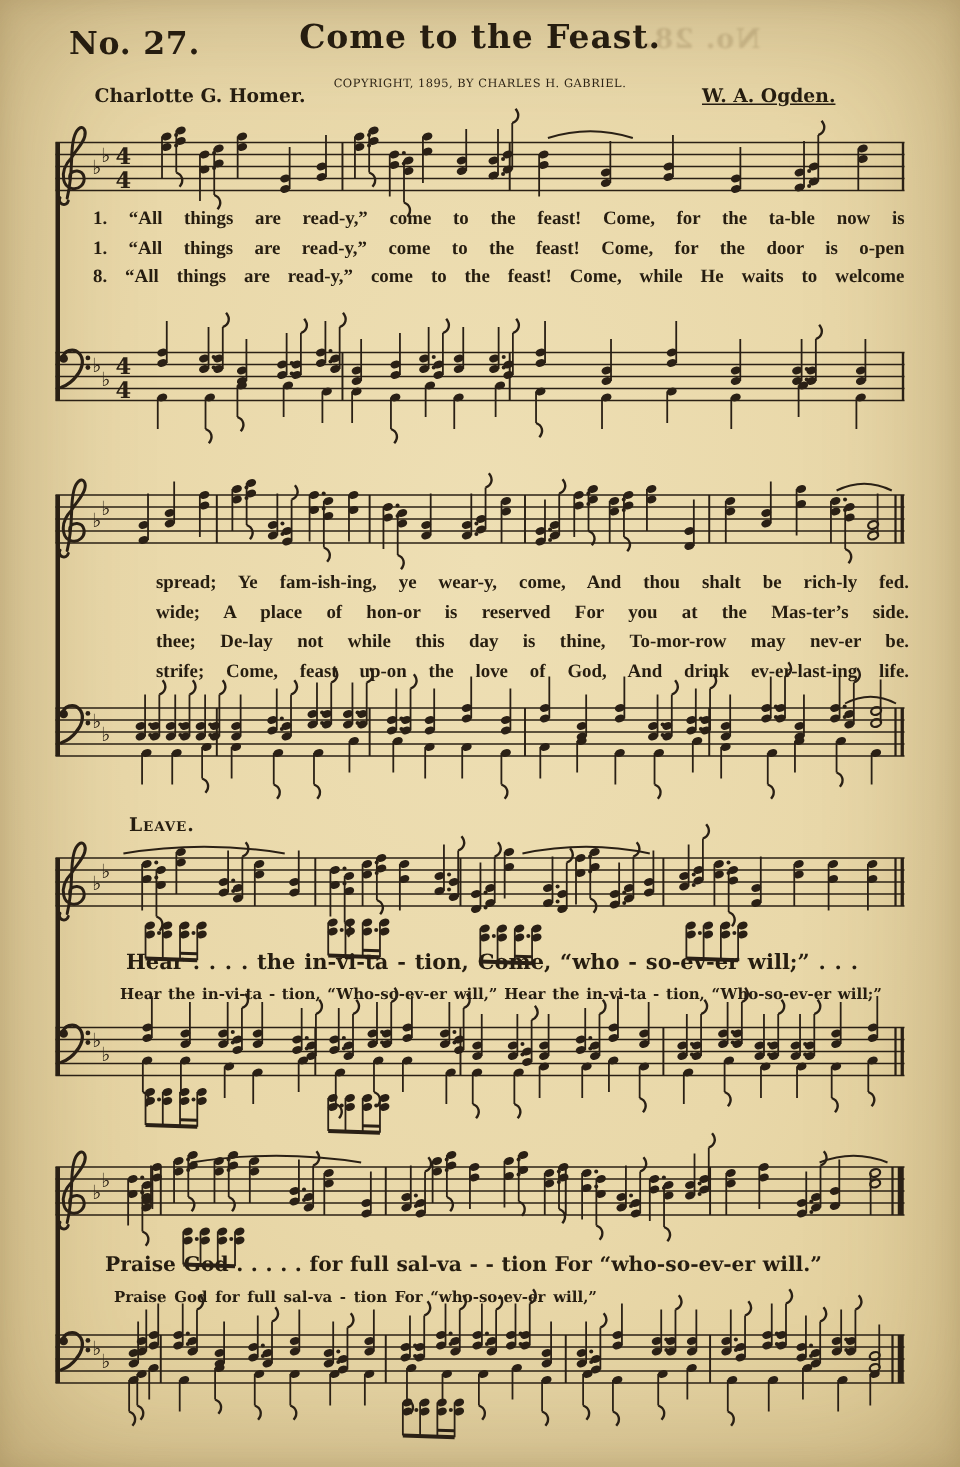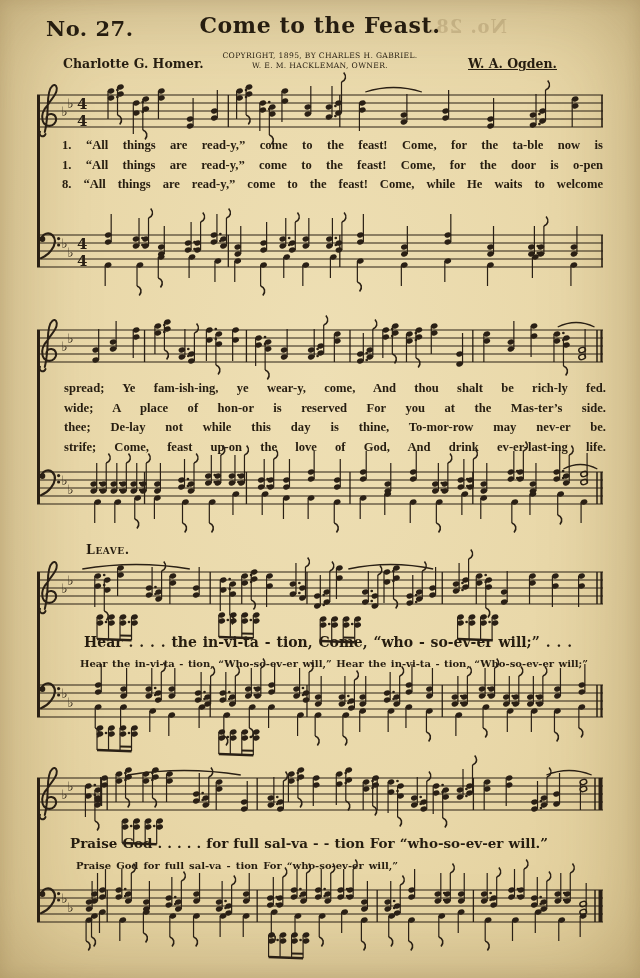--- a/index.html
+++ b/index.html
@@ -18,40 +18,39 @@
     letter-spacing:.35px;color:#2c2315;}
   .c1{top:51px;} .c2{top:61px;}
   .credit{font-size:12.5px;font-weight:bold;}
   .lyricist{left:63px;top:56px;} .composer{left:468px;top:56px;text-decoration:underline;}
   .lyrics{font-weight:bold;font-family:Liberation Serif, serif;}
   .lyrics .line{white-space:nowrap;text-align:justify;text-align-last:justify;
     overflow:visible;}
   .block-a{left:62px;top:136px;width:541px;font-size:12.6px;}
   .block-a .line{line-height:19.6px;height:19.6px;}
   .block-b{left:64px;top:379px;width:542px;font-size:12.6px;}
-  .block-b .line{line-height:19.6px;height:19.6px;}
+  .block-b .line{line-height:19.6px;height:19.6px;margin-left:40px;}
   .chorus-label{left:86px;top:542px;font-size:12.5px;font-weight:bold;
     font-variant:small-caps;letter-spacing:.6px;}
   .solo-line{font-weight:bold;white-space:nowrap;text-align:justify;text-align-last:justify;}
   .duet-line{font-weight:bold;white-space:nowrap;text-align:justify;text-align-last:justify;}
   .chorus-solo{left:84px;top:634px;width:488px;font-size:14px;}
   .chorus-duet{left:80px;top:658px;width:508px;font-size:10px;}
   .end-solo{left:70px;top:835px;width:478px;font-size:13.5px;}
   .end-duet{left:76px;top:860px;width:322px;font-size:10px;}
   .sysbar{position:absolute;width:3.2px;background:#2a2015;left:37px;}
 </style>
 </head>
 <body>
 
 <div class="page">
   <div class="abs bleed">No. 28.</div>
   <div class="abs hymn-number">No. 27.</div>
   <h1 class="abs title">Come to the Feast.</h1>
   <div class="abs copy c1">COPYRIGHT, 1895, BY CHARLES H. GABRIEL.</div>
-  <div class="abs copy c2">W. E. M. HACKLEMAN, OWNER.</div>
   <div class="abs credit lyricist">Charlotte G. Homer.</div>
   <div class="abs credit composer">W. A. Ogden.</div>
 
   <div class="abs lyrics block-a">
     <div class="line">1. “All things are read-y,” come to the feast! Come, for the ta-ble now is</div>
     <div class="line">1. “All things are read-y,” come to the feast! Come, for the door is o-pen</div>
     <div class="line">8. “All things are read-y,” come to the feast! Come, while He waits to welcome</div>
   </div>
 
   <div class="abs lyrics block-b">

